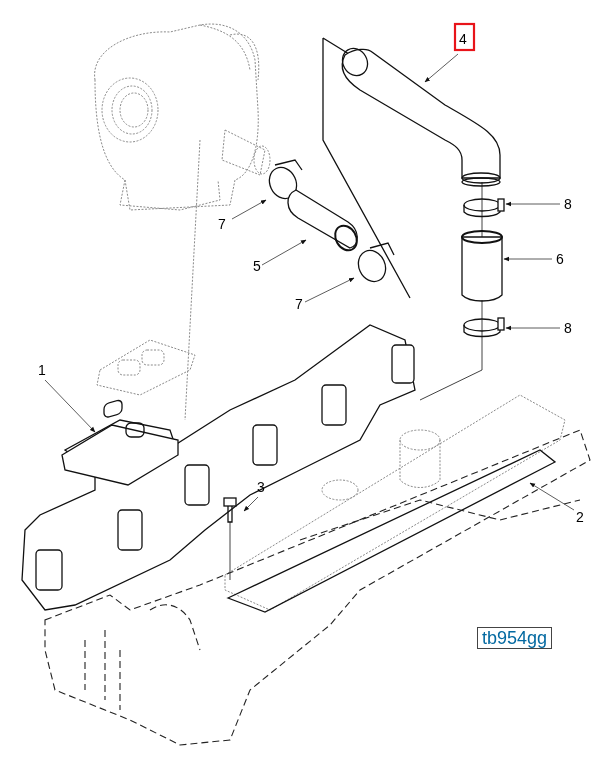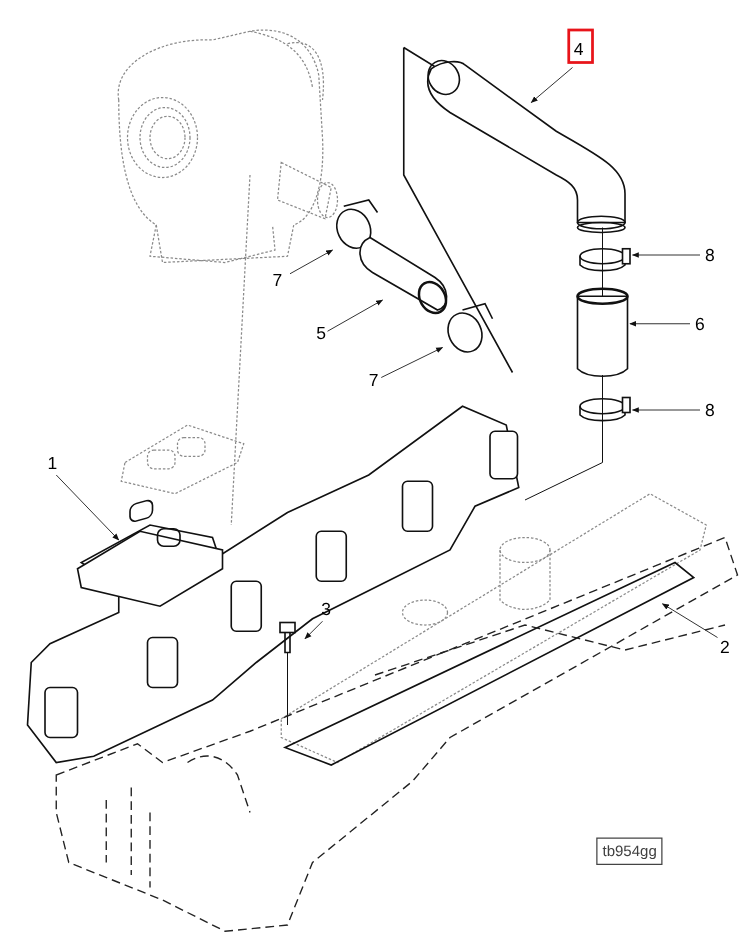--- a/index.html
+++ b/index.html
@@ -6,23 +6,23 @@
   body { width: 600px; height: 761px; position: relative; overflow: hidden;
          font-family: "Liberation Sans", sans-serif; }
   #diagram { position: absolute; left: 0; top: 0; width: 600px; height: 761px; }
   .callout { font-family: "Liberation Sans", sans-serif; font-size: 14px; fill: #000; }
   .ghost { fill: none; stroke: #8a8a8a; stroke-width: 1; stroke-dasharray: 2 1.5; }
   .dash { fill: none; stroke: #222; stroke-width: 1.1; stroke-dasharray: 7 4; }
   .solid { fill: #fff; stroke: #111; stroke-width: 1.3; }
   .solidnf { fill: none; stroke: #111; stroke-width: 1.3; }
   .thin { fill: none; stroke: #111; stroke-width: 0.8; }
   .leader { stroke: #333; stroke-width: 0.8; fill: none; }
-  .fig-id { position: absolute; left: 477px; top: 670px; border: 1px solid #444;
-            padding: 2px 4px; font-size: 12px; font-family: "Liberation Sans", sans-serif;
-            color: #404040; background: #fff; line-height: 16px; }
+  .fig-id { position: absolute; left: 477px; top: 627px; border: 1px solid #444;
+            padding: 2px 4px; font-size: 18px; font-family: "Liberation Sans", sans-serif;
+            color: #0369a1; background: #fff; line-height: 16px; }
   .highlight { fill: none; stroke: #e8141a; stroke-width: 2.2; }
 </style>
 </head>
 <body>
 
 <svg id="diagram" viewBox="0 0 600 761" xmlns="http://www.w3.org/2000/svg">
   <defs>
     <marker id="arr" viewBox="0 0 10 10" refX="9" refY="5" markerWidth="7" markerHeight="7" orient="auto-start-reverse">
       <path d="M0,1 L10,5 L0,9 z" fill="#111"></path>
     </marker>

